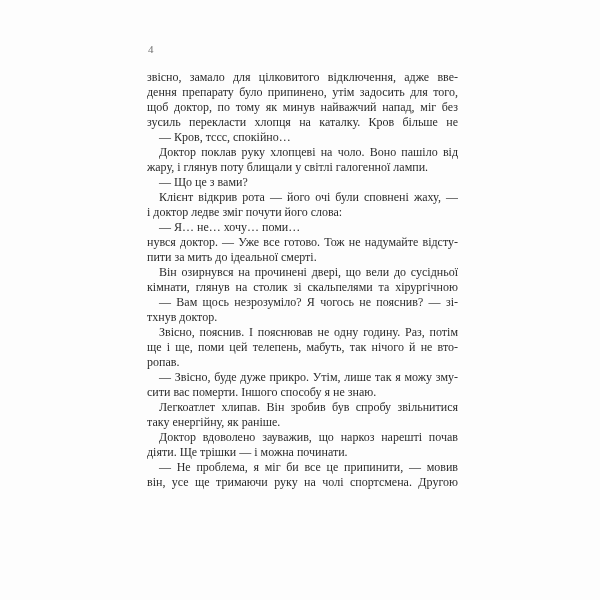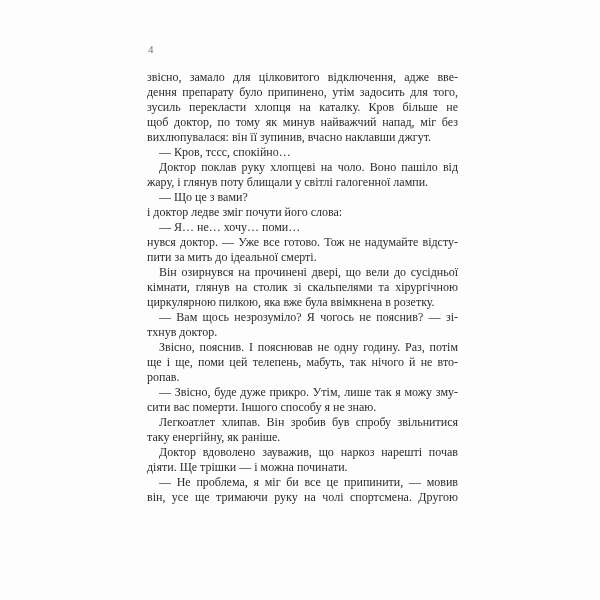--- a/index.html
+++ b/index.html
@@ -52,48 +52,47 @@
 </style>
 </head>
 <body>
 
 <div class="page">
   <div class="page-number">4</div>
   <div class="text-block">
       <div class="paragraph">
         <div class="line">звісно, замало для цілковитого відключення, адже вве-</div>
         <div class="line">дення препарату було припинено, утім задосить для того,</div>
+        <div class="line">щоб доктор, по тому як минув найважчий напад, міг без</div>
         <div class="line">зусиль перекласти хлопця на каталку. Кров більше не</div>
-        <div class="line">щоб доктор, по тому як минув найважчий напад, міг без</div>
-        <div class="line para-end">вихлюпувалася: він її зупинив, вчасно наклавши джгут.</div>
       </div>
       <div class="paragraph">
         <div class="line para-end indent">— Кров, тссс, спокійно…</div>
       </div>
       <div class="paragraph">
         <div class="line indent">Доктор поклав руку хлопцеві на чоло. Воно пашіло від</div>
         <div class="line para-end">жару, і глянув поту блищали у світлі галогенної лампи.</div>
       </div>
       <div class="paragraph">
         <div class="line para-end indent">— Що це з вами?</div>
       </div>
       <div class="paragraph">
+        <div class="line indent">Клієнт відкрив рота — його очі були сповнені жаху, —</div>
         <div class="line para-end">і доктор ледве зміг почути його слова:</div>
       </div>
       <div class="paragraph">
         <div class="line para-end indent">— Я… не… хочу… поми…</div>
       </div>
       <div class="paragraph">
         <div class="line">нувся доктор. — Уже все готово. Тож не надумайте відсту-</div>
         <div class="line para-end">пити за мить до ідеальної смерті.</div>
       </div>
       <div class="paragraph">
         <div class="line indent">Він озирнувся на прочинені двері, що вели до сусідньої</div>
         <div class="line">кімнати, глянув на столик зі скальпелями та хірургічною</div>
-        <div class="line para-end">циркулярною пилкою, яка вже була ввімкнена в розетку.</div>
       </div>
       <div class="paragraph">
         <div class="line indent">— Вам щось незрозуміло? Я чогось не пояснив? — зі-</div>
         <div class="line para-end">тхнув доктор.</div>
       </div>
       <div class="paragraph">
         <div class="line indent">Звісно, пояснив. І пояснював не одну годину. Раз, потім</div>
         <div class="line">ще і ще, поми цей телепень, мабуть, так нічого й не вто-</div>
         <div class="line para-end">ропав.</div>
       </div>

